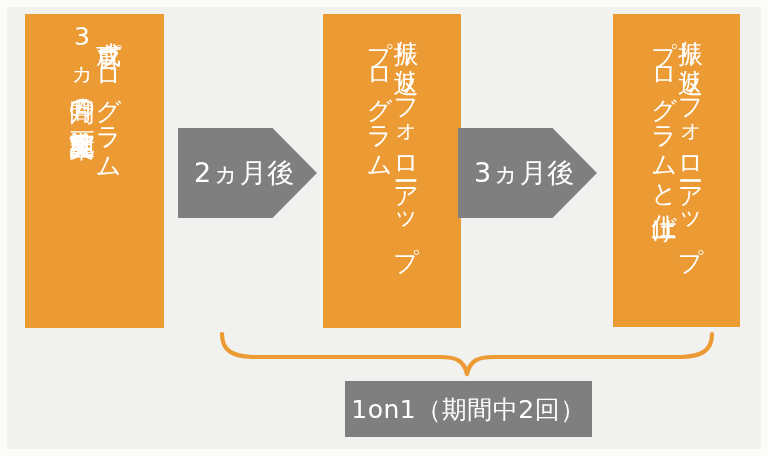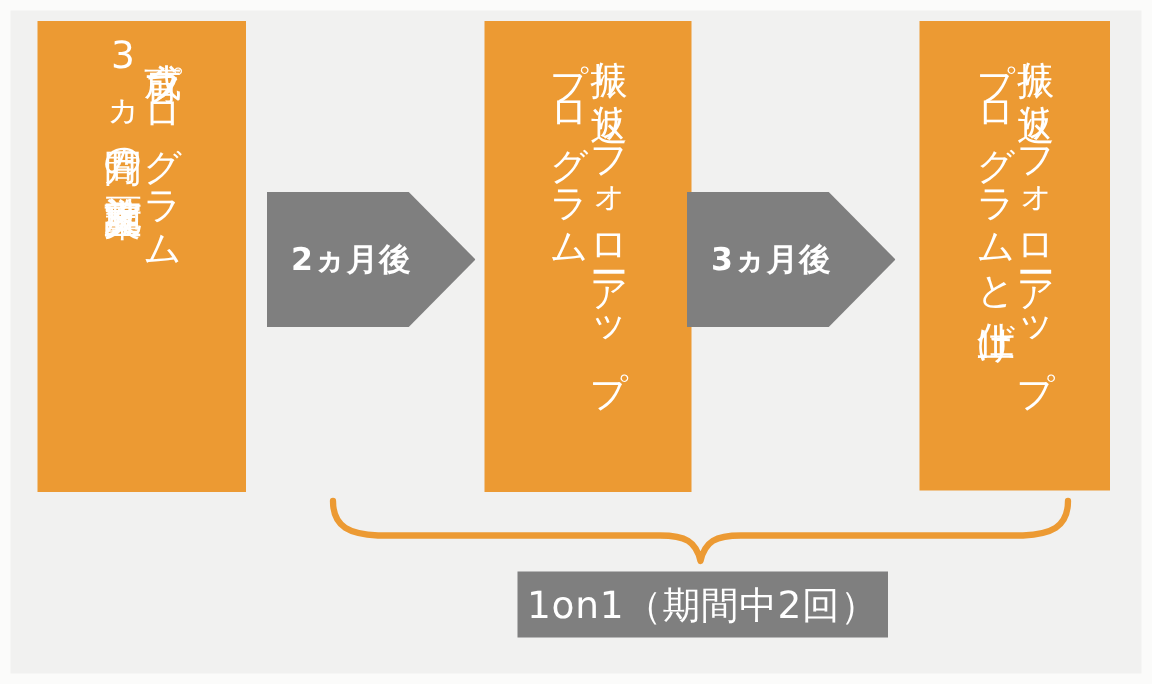--- a/index.html
+++ b/index.html
@@ -53,26 +53,25 @@
   #box3 { left: 613px; top: 14px; width: 127px; height: 313px; }
 
   
   .arrow {
     position: absolute;
     background: #7f7f7f;
     display: flex;
     align-items: center;
     justify-content: flex-start;
     color: #ffffff;
-    font-size: 21px;
+    font-size: 27px;
     letter-spacing: 0.5px;
     white-space: nowrap;
     box-sizing: border-box;
     clip-path: polygon(0 0, 68% 0, 100% 50%, 68% 100%, 0 100%);
-    font-weight: bold;
   }
   .arrow-label {
     padding-left: 16px;
     font-family: "DejaVu Sans", sans-serif;
   }
   #arrow1 { left: 178px; top: 128px; width: 139px; height: 90px; }
   #arrow2 { left: 458px; top: 128px; width: 139px; height: 90px; }
 
   
   #brace {
@@ -82,21 +81,21 @@
     width: 510px;
     height: 48px;
   }
 
   
   #caption {
     position: absolute;
     left: 345px;
     top: 381px;
     width: 247px;
-    height: 44px;
+    height: 56px;
     background: #7f7f7f;
     display: flex;
     align-items: center;
     justify-content: center;
     color: #ffffff;
     font-size: 25px;
     letter-spacing: 0.5px;
     white-space: nowrap;
     box-sizing: border-box;
     font-family: "DejaVu Sans", sans-serif;

